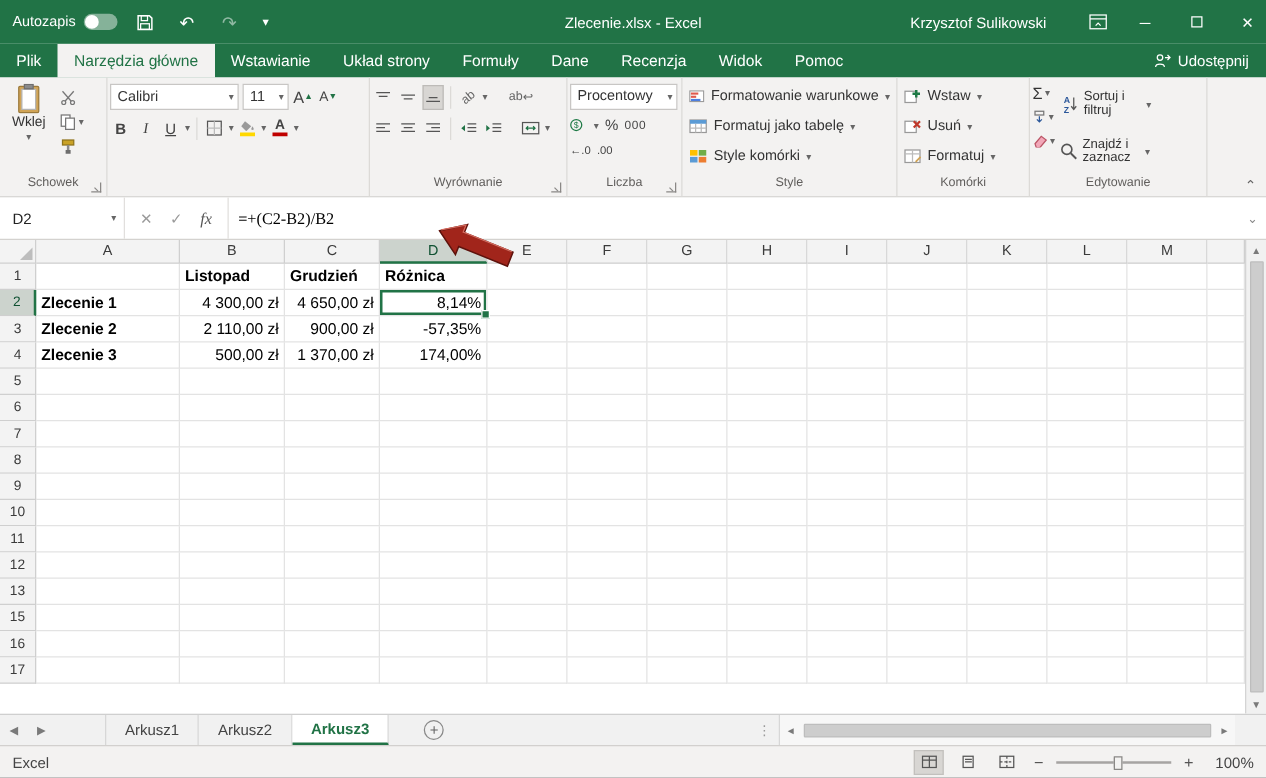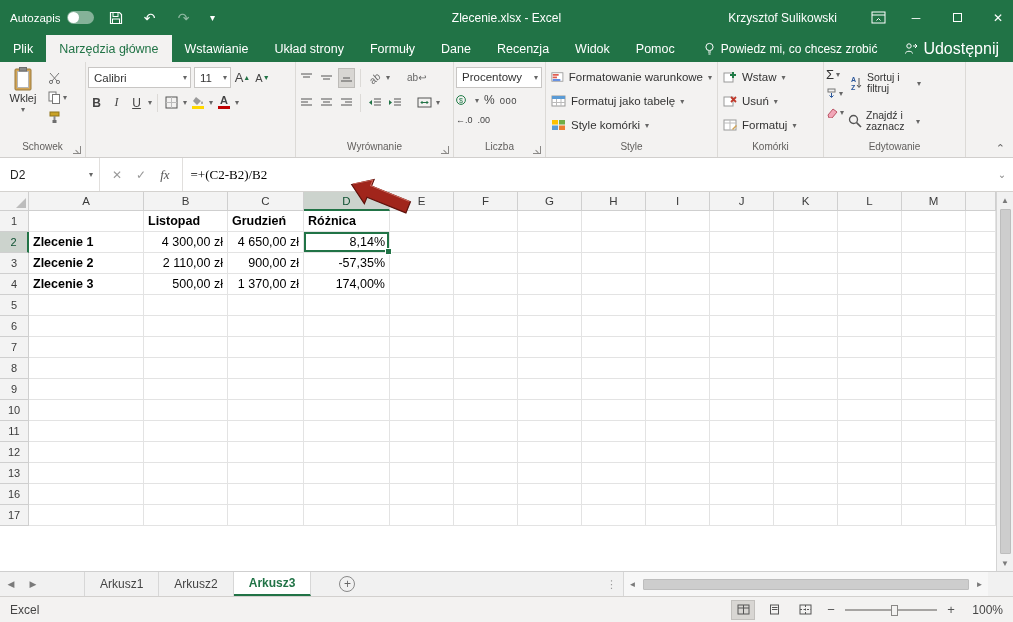--- a/index.html
+++ b/index.html
@@ -21,21 +21,21 @@
   .tb-title { position:absolute; left:0; right:0; top:0; height:35px; display:flex; align-items:center; justify-content:center; font-size:12px; color:#fff; z-index:1; }
   .tb-right { margin-left:auto; display:flex; align-items:center; z-index:2;gap:11px; }
   .tb-user { font-size:12px; margin-right:18px; }
   .winbtn { width:30px; height:35px; display:flex; align-items:center; justify-content:center; font-size:12px; color:#fff; }
   .maxbox { width:9px; height:9px; border:1px solid #fff; display:inline-block; }
   
   .tabrow { height:27px; background:#217346; display:flex; align-items:stretch; flex:0 0 auto; }
   .tab { padding:0 13px; display:flex; align-items:center; color:#fff; font-size:12.5px; white-space:nowrap; }
   .tab.active { background:#f3f2f1; color:#217346; }
   .tellme { display:flex; align-items:center; gap:6px; color:#fff; font-size:12px; margin-left:16px; white-space:nowrap; }
-  .share { margin-left:auto; display:flex; align-items:center; gap:5px; color:#fff; font-size:16px; padding-right:14px; white-space:nowrap; }
+  .share { margin-left:auto; display:flex; align-items:center; gap:5px; color:#fff; font-size:12px; padding-right:14px; white-space:nowrap; }
   
   .ribbon { height:96px; background:#f3f2f1; border-bottom:1px solid #d1cfcd; display:flex; position:relative; flex:0 0 auto; }
   .rgroup { display:flex; flex-direction:column; border-right:1px solid #dcdad7; padding:3px 2px 0; position:relative; }
   .rg-body { flex:1; }
   .rg-label { height:16px; font-size:10px; color:#605e5c; text-align:center; position:relative; }
   .launcher { position:absolute; right:2px; bottom:3px; width:8px; height:8px; border-right:1px solid #8a8886; border-bottom:1px solid #8a8886; }
   .launcher::after { content:''; position:absolute; right:1px; bottom:1px; width:4px; height:1px; background:#8a8886; transform:rotate(45deg); }
   .caret { font-size:8px; color:#666; }
   
   .paste-wrap { display:flex; }
@@ -173,28 +173,20 @@
   <div class="tabrow">
     <div class="tab">Plik</div>
     <div class="tab active">Narzędzia główne</div>
     <div class="tab">Wstawianie</div>
     <div class="tab">Układ strony</div>
     <div class="tab">Formuły</div>
     <div class="tab">Dane</div>
     <div class="tab">Recenzja</div>
     <div class="tab">Widok</div>
     <div class="tab">Pomoc</div>
-    <div class="tellme">
-      <svg class="ic" width="11" height="14" viewBox="0 0 11 14">
-          <circle cx="5.5" cy="5" r="3.6" fill="none" stroke="#fff"></circle>
-          <line x1="4" y1="10" x2="7" y2="10" stroke="#fff"></line>
-          <line x1="4.4" y1="12" x2="6.6" y2="12" stroke="#fff"></line>
-        </svg>
-      <span>Powiedz mi, co chcesz zrobić</span>
-    </div>
     <div class="share">
       <svg class="ic" width="14" height="13" viewBox="0 0 14 13">
           <circle cx="5" cy="4" r="2.2" fill="none" stroke="#fff"></circle>
           <path d="M1.5 11.5 c0-3 7-3 7 0" fill="none" stroke="#fff"></path>
           <path d="M9 4 h4 M11 2 l2 2 -2 2" fill="none" stroke="#fff"></path>
         </svg>
       <span>Udostępnij</span>
     </div>
   </div>
 
@@ -750,20 +742,37 @@
             <div class="cell" style="width: 64px;"></div>
             <div class="cell" style="width: 64px;"></div>
             <div class="cell" style="width: 64px;"></div>
             <div class="cell" style="width: 64px;"></div>
             <div class="cell" style="width: 64px;"></div>
             <div class="cell" style="width: 64px;"></div>
             <div class="cell" style="width: 30px;"></div>
           </div>
           <div class="grid-row">
             <div class="row-hdr">13</div>
+            <div class="cell" style="width: 115px;"></div>
+            <div class="cell" style="width: 84px;"></div>
+            <div class="cell" style="width: 76px;"></div>
+            <div class="cell" style="width: 86px;"></div>
+            <div class="cell" style="width: 64px;"></div>
+            <div class="cell" style="width: 64px;"></div>
+            <div class="cell" style="width: 64px;"></div>
+            <div class="cell" style="width: 64px;"></div>
+            <div class="cell" style="width: 64px;"></div>
+            <div class="cell" style="width: 64px;"></div>
+            <div class="cell" style="width: 64px;"></div>
+            <div class="cell" style="width: 64px;"></div>
+            <div class="cell" style="width: 64px;"></div>
+            <div class="cell" style="width: 30px;"></div>
+          </div>
+          <div class="grid-row">
+            <div class="row-hdr">15</div>
             <div class="cell" style="width: 115px;"></div>
             <div class="cell" style="width: 84px;"></div>
             <div class="cell" style="width: 76px;"></div>
             <div class="cell" style="width: 86px;"></div>
             <div class="cell" style="width: 64px;"></div>
             <div class="cell" style="width: 64px;"></div>
             <div class="cell" style="width: 64px;"></div>
             <div class="cell" style="width: 64px;"></div>
             <div class="cell" style="width: 64px;"></div>
             <div class="cell" style="width: 64px;"></div>

